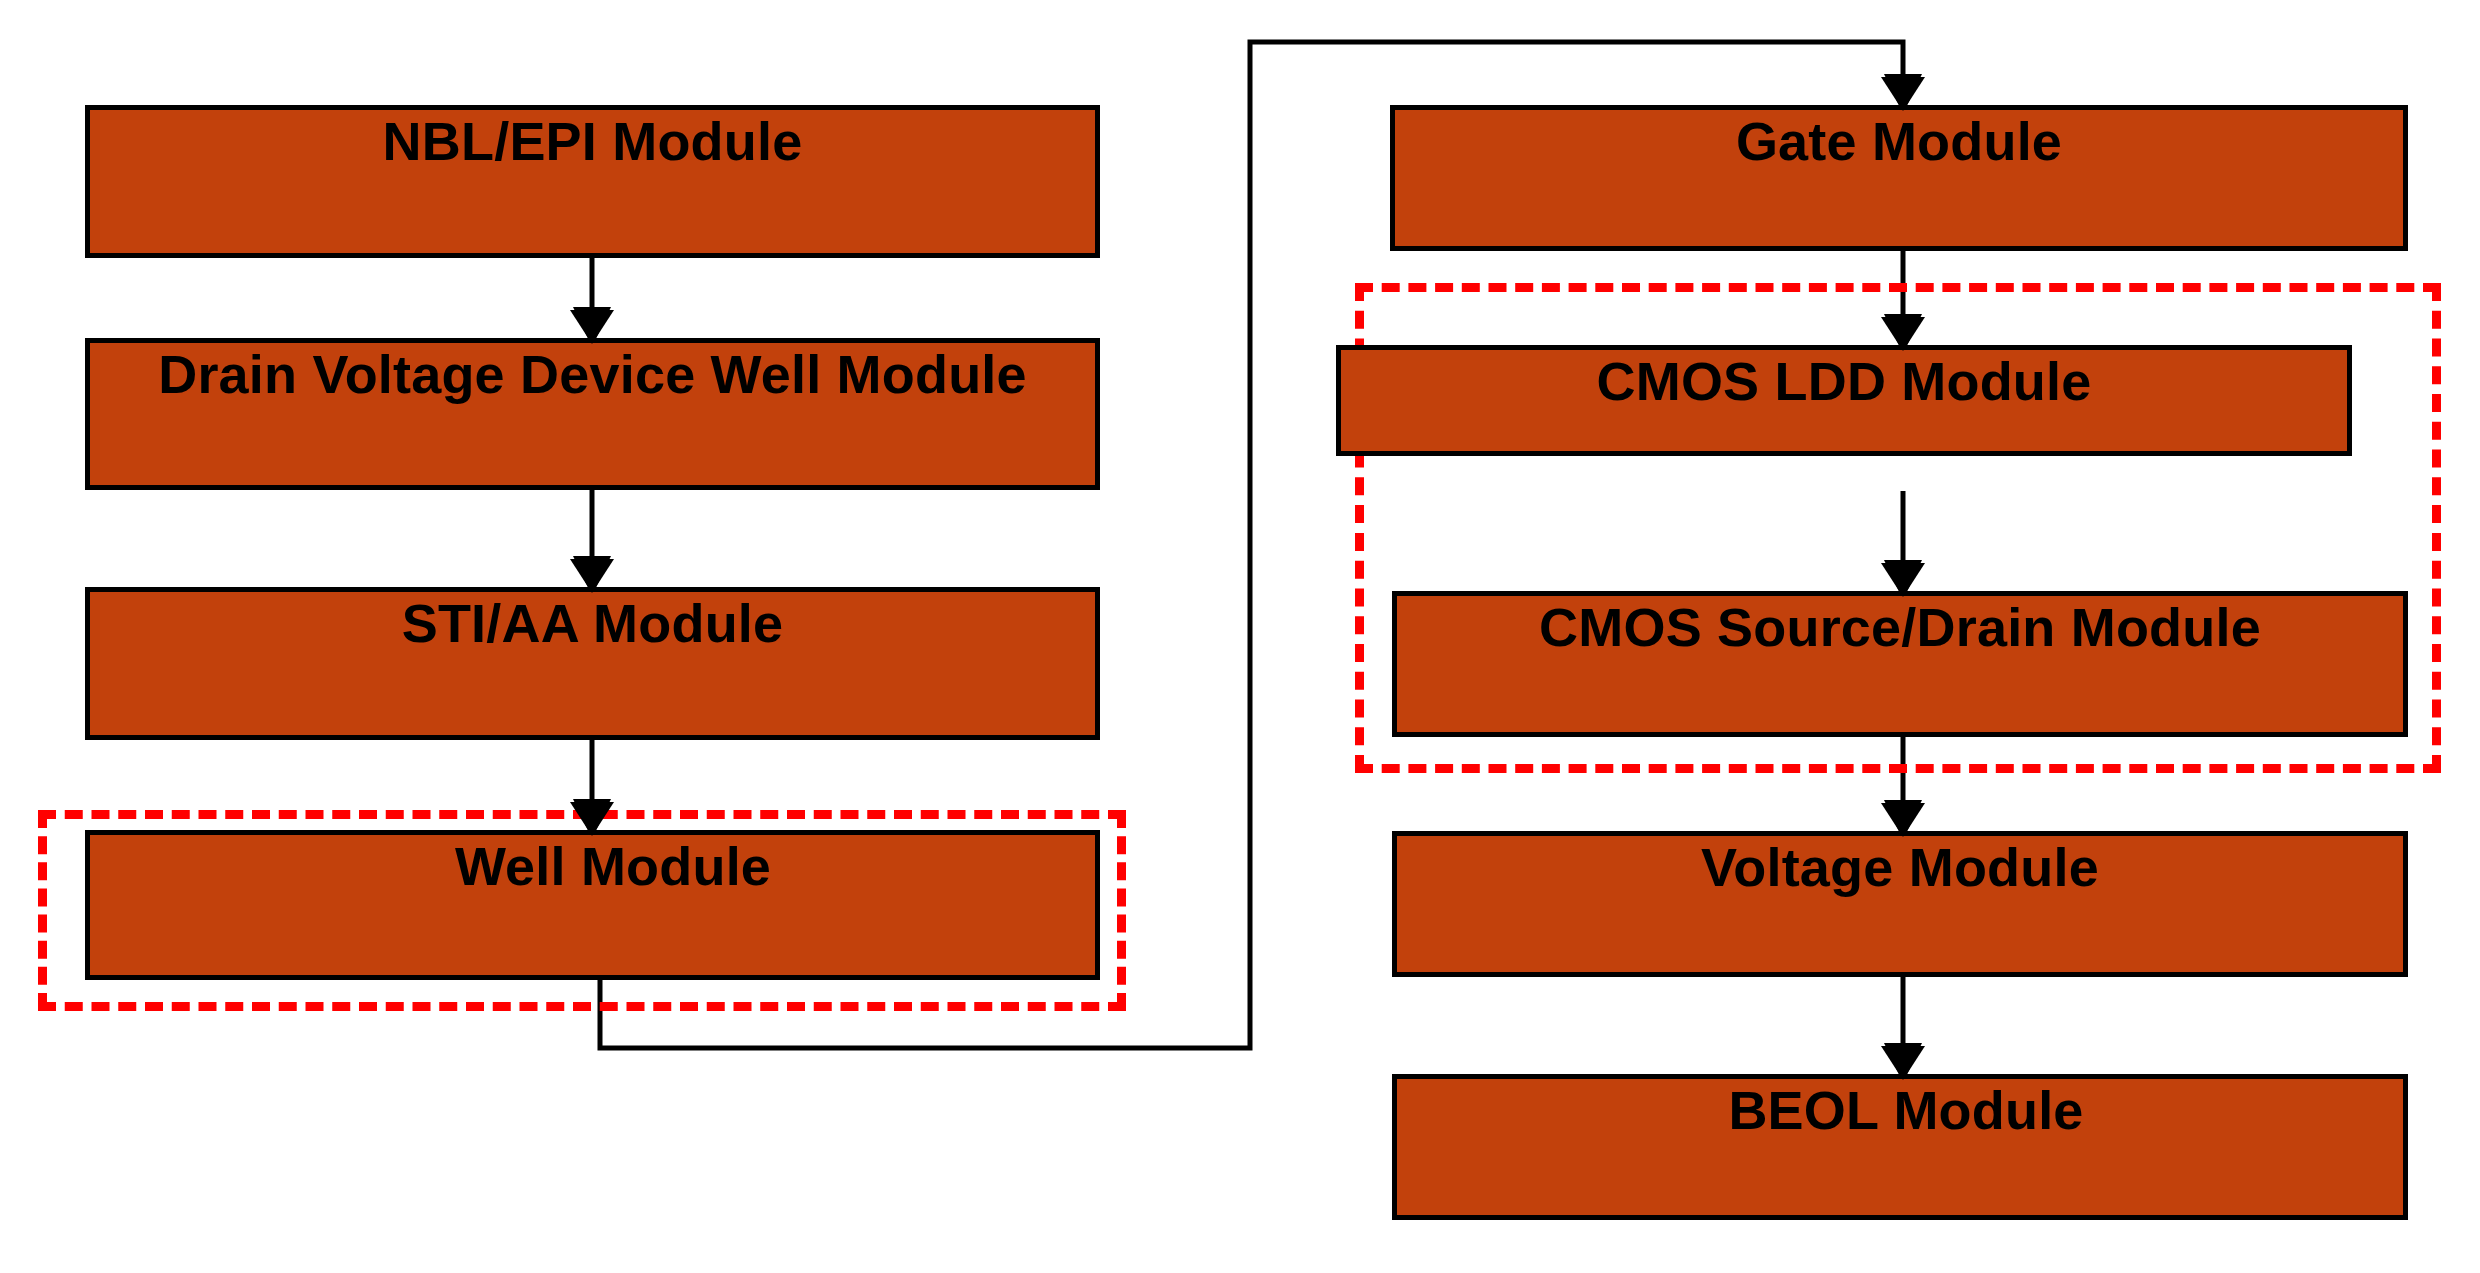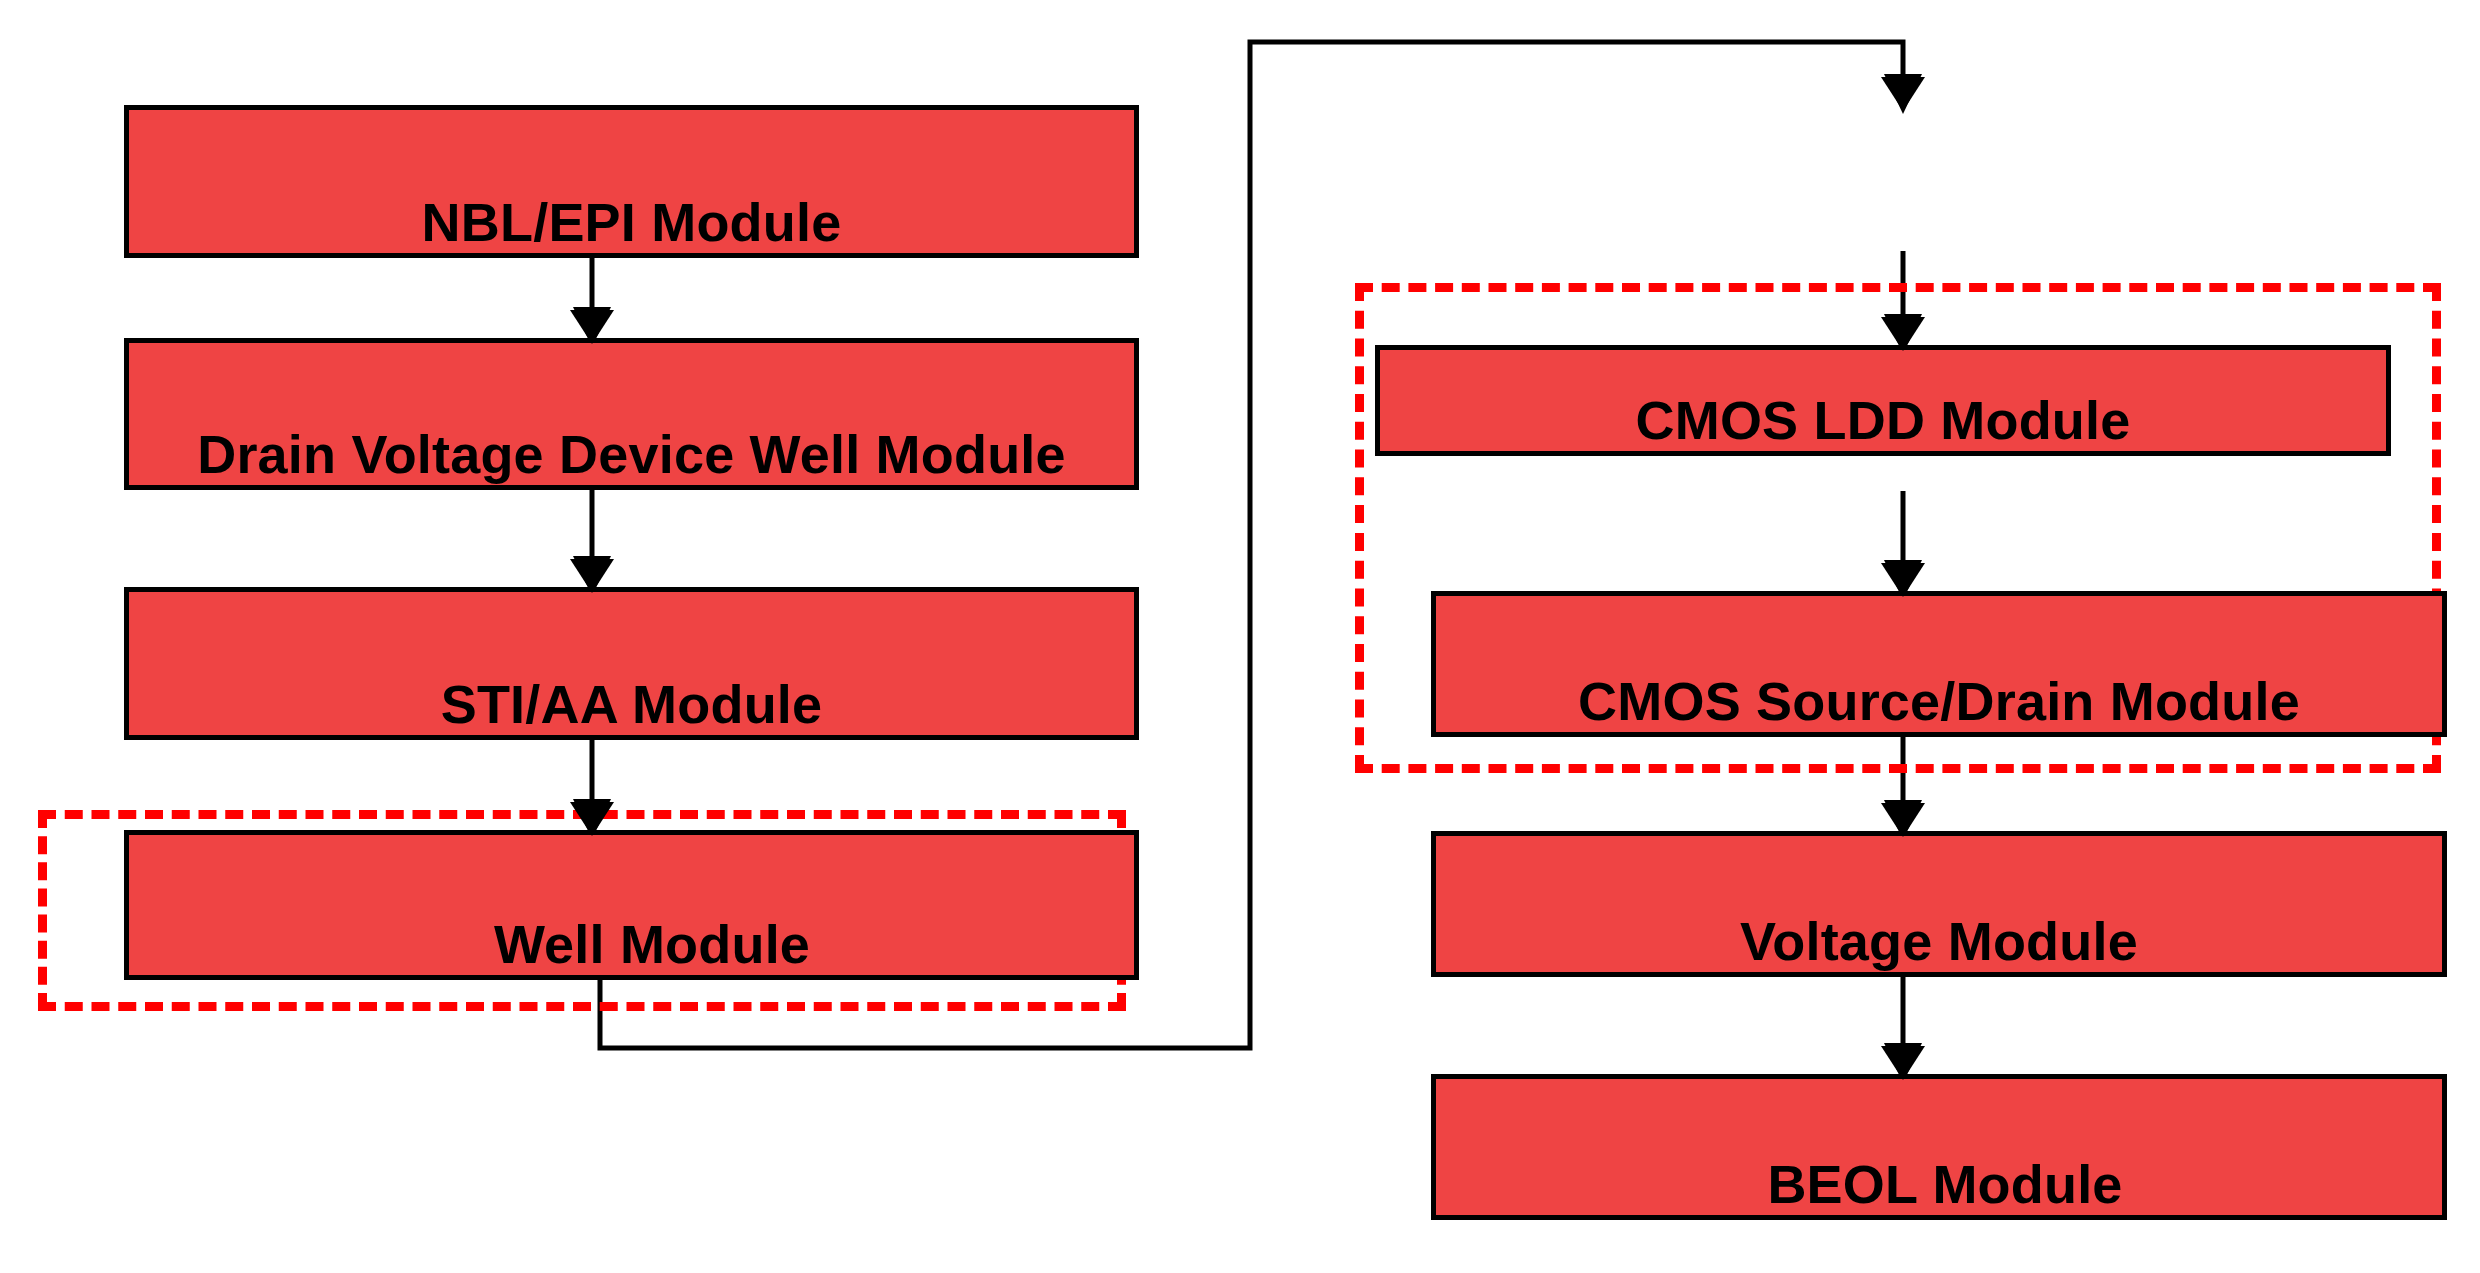--- a/index.html
+++ b/index.html
@@ -14,26 +14,25 @@
     position: relative;
     width: 2480px;
     height: 1273px;
     background: #ffffff;
     overflow: hidden;
   }
   .node {
     position: absolute;
     box-sizing: border-box;
     border: 5px solid #000000;
-    background: #ef4444;
+    background: #c2410c;
     display: flex;
-    align-items: flex-end;
+    align-items: flex-start;
     justify-content: center;
     z-index: 3;
-    margin-left: 39px;
   }
   .node-label {
     font-family: "Liberation Sans", sans-serif;
     font-weight: bold;
     font-size: 54px;
     color: #000000;
     letter-spacing: 0.2px;
     white-space: nowrap;
     text-align: center;
   }
@@ -121,20 +120,23 @@
   </div>
 
   <div class="node" style="left:85px; top:587px; width:1015px; height:153px;">
     <span class="node-label">STI/AA Module</span>
   </div>
 
   <div class="node" style="left:85px; top:830px; width:1015px; height:150px;padding-left:41px;">
     <span class="node-label">Well Module</span>
   </div>
 
+  <div class="node" style="left:1390px; top:105px; width:1018px; height:146px;">
+    <span class="node-label">Gate Module</span>
+  </div>
 
   <div class="node" style="left:1336px; top:345px; width:1016px; height:111px;">
     <span class="node-label">CMOS LDD Module</span>
   </div>
 
   <div class="node" style="left:1392px; top:591px; width:1016px; height:146px;">
     <span class="node-label">CMOS Source/Drain Module</span>
   </div>
 
   <div class="node" style="left:1392px; top:831px; width:1016px; height:146px;">

